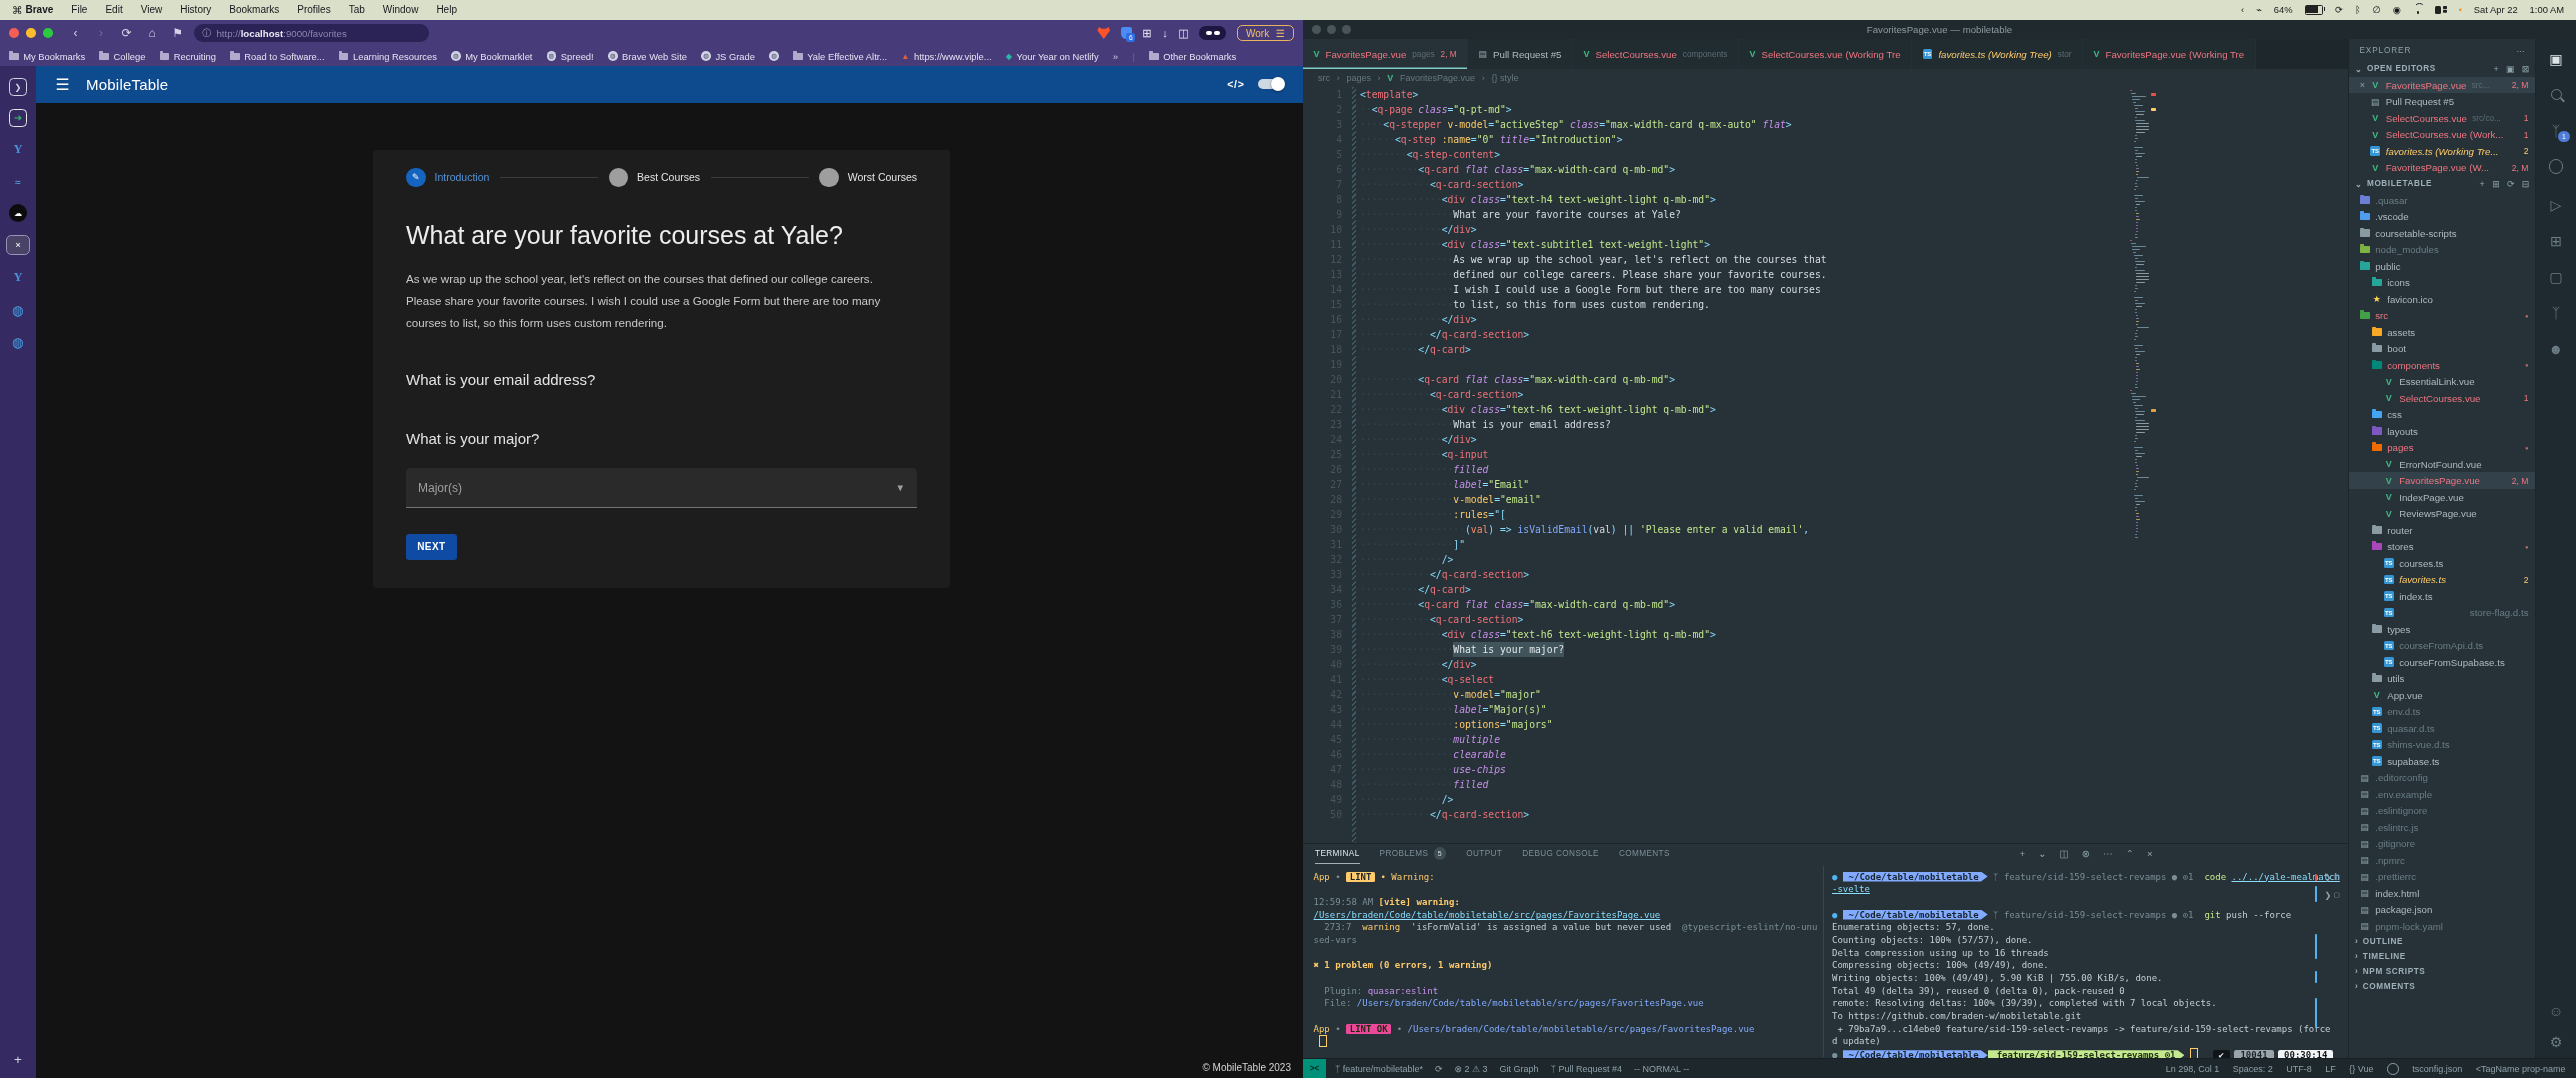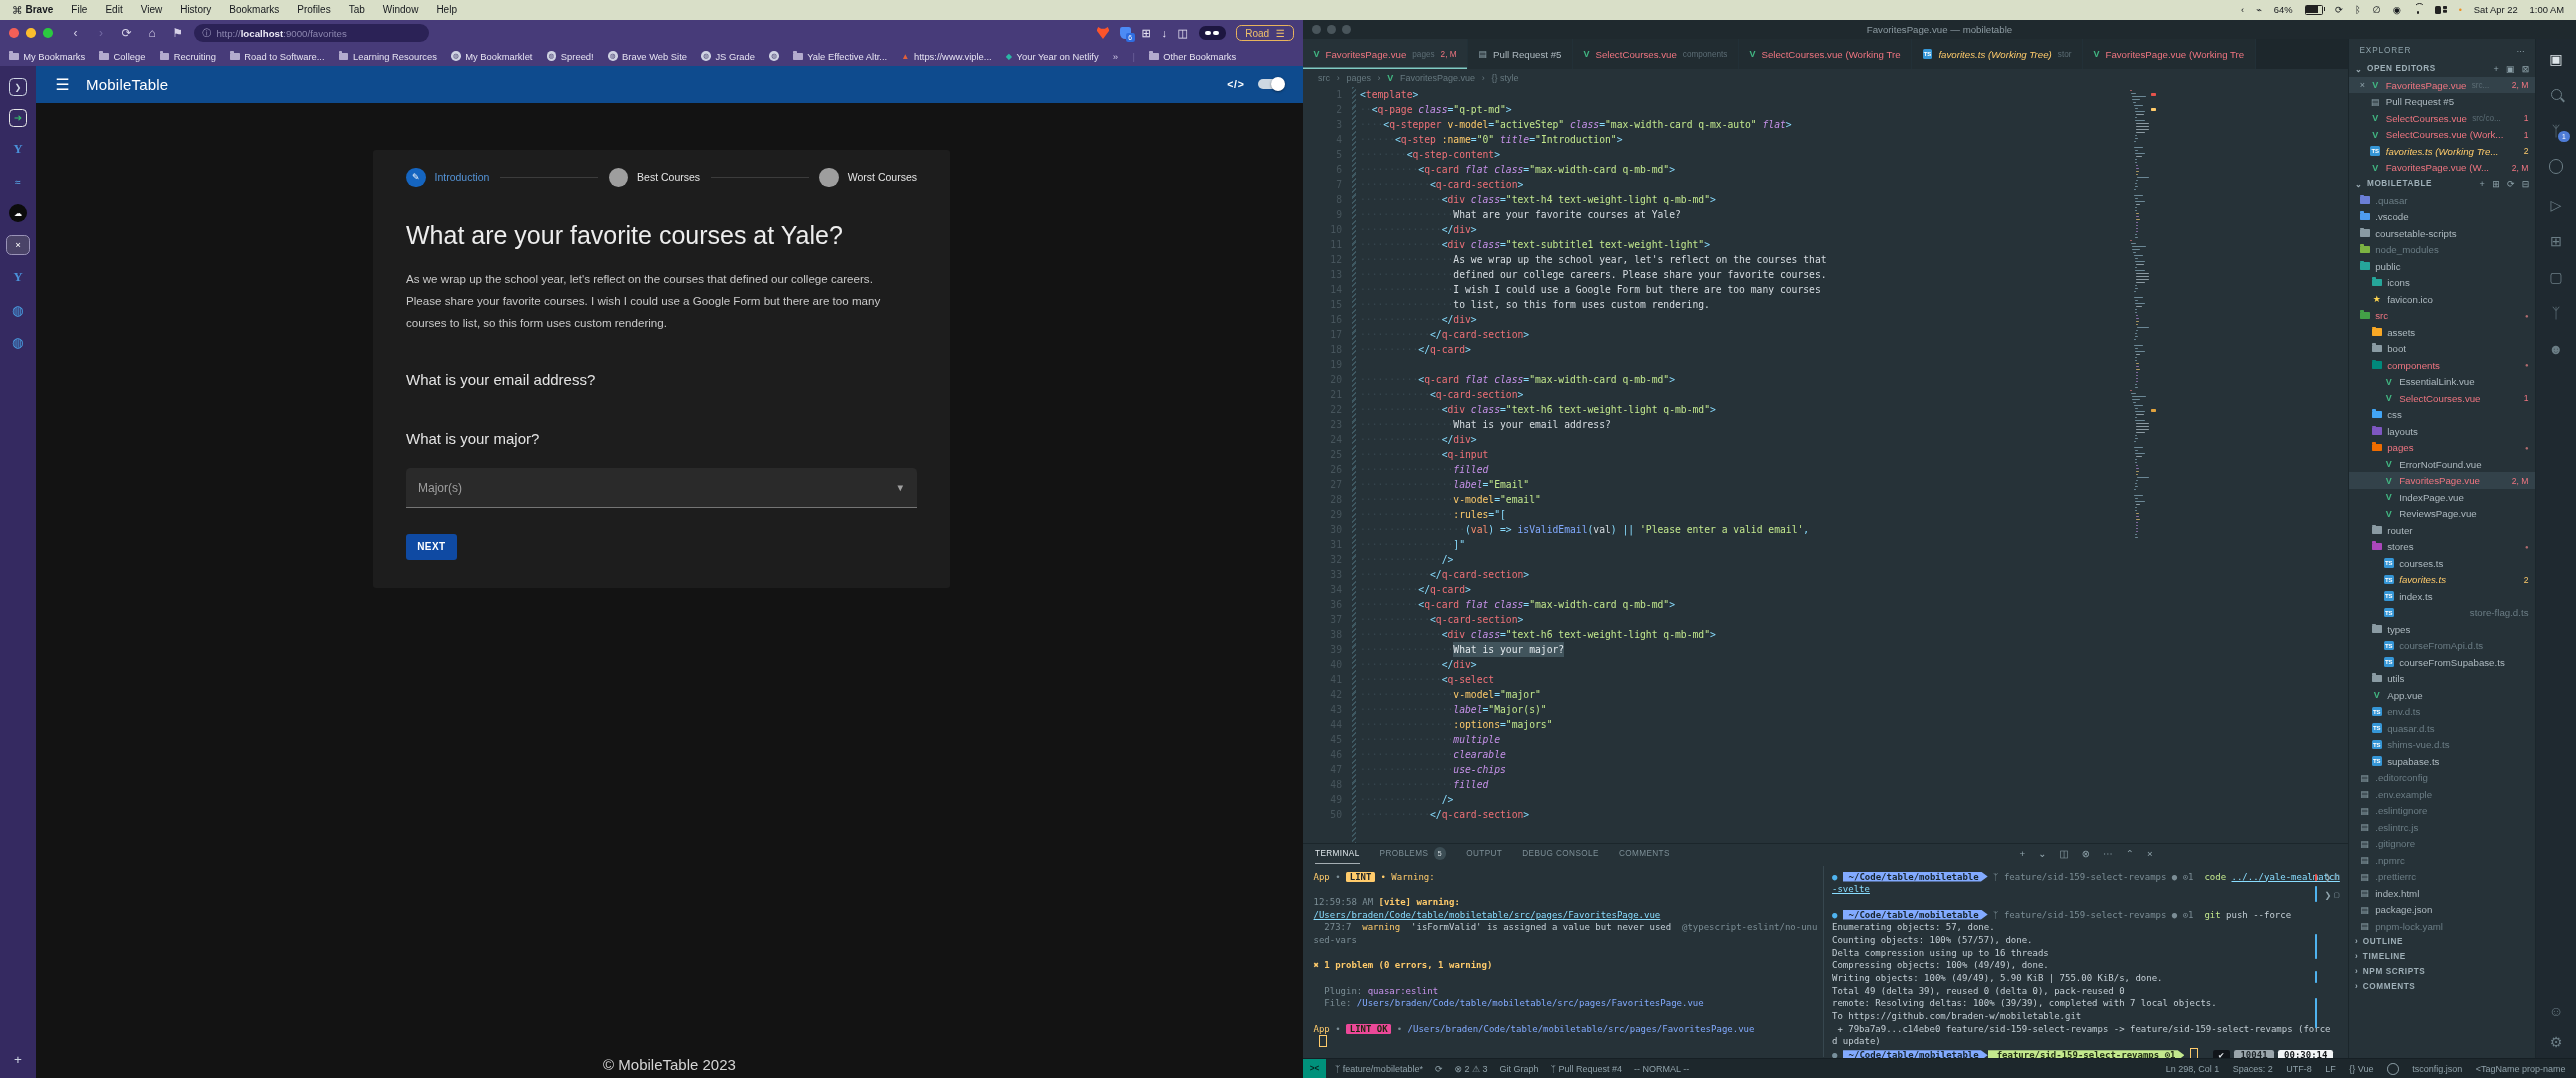--- a/index.html
+++ b/index.html
@@ -79,21 +79,21 @@
   .slabel.on{color:#5493d6;}
   .sline{flex:1;height:0.7px;background:#3c3c3c;margin:0 10.5px;}
   #form-title{margin:34px 0 0;font-size:25px;font-weight:300;color:#ededed;}
   #form-desc{margin:18px 0 0;width:497px;font-size:11.6px;line-height:22px;color:#c9c9c9;font-weight:300;}
   .qlabel{font-size:15px;font-weight:300;color:#e3e3e3;}
   #email-label{margin-top:37px;}
   #major-label{margin-top:42px;}
   .qfield{margin-top:21px;height:40px;background:#2a2a2a;border-radius:4.5px 4.5px 0 0;border-bottom:0.7px solid #757575;display:flex;align-items:center;padding:0 12px;color:#9f9f9f;font-size:12px;box-sizing:border-box;}
   .qcaret{margin-left:auto;font-size:9.7px;color:#9f9f9f;}
   #next-btn{margin-top:25.5px;background:#0f4aa3;color:#fff;border:none;border-radius:3px;padding:7.5px 11.2px;font-size:10px;font-weight:bold;letter-spacing:0.4px;font-family:"Liberation Sans",sans-serif;}
-  #pfooter{position:absolute;bottom:5.2px;left:0;right:0;text-align:center;color:#d5d5d5;font-size:15px;}
+  #pfooter{position:absolute;bottom:5.2px;left:0;right:12px;text-align:right;color:#d5d5d5;font-size:10px;}
   
   #vscode{position:absolute;left:1303px;top:19.5px;width:1273px;height:1059px;background:#263238;color:#b0bec5;}
   #titlebar{height:19.5px;background:#1f292e;display:flex;align-items:center;justify-content:center;position:relative;font-size:9.7px;color:#8d9ba2;}
   .tdots{position:absolute;left:9px;display:flex;gap:6px;}
   .tdot{width:9px;height:9px;border-radius:50%;background:#49555b;}
   #tabbar{height:30px;background:#1d272c;display:flex;align-items:stretch;}
   .tab{display:flex;align-items:center;gap:6px;padding:0 10.5px;border-right:0.7px solid #223037;background: #212c31;font-size:9.7px;white-space:nowrap;}
   .tab.active{background:#263238;box-shadow:inset 0 -1.5px 0 #80cbc4;}
   .tab .desc{font-size:8.2px;color:#5c6d75;}
   .tab .tbadge{font-size:8.2px;}
@@ -230,21 +230,21 @@
             <span class="sbadge">6</span>
           </span>
         <span class="bic">⊞</span>
         <span class="bic">↓</span>
         <span class="bic">◫</span>
         <span class="glasses">
             <i></i>
             <i></i>
           </span>
         <div id="errorbtn">
-          <span>Road</span>
+          <span>Work</span>
             <span>☰</span>
         </div>
       </div>
     </div>
     <div id="bookbar">
         <span class="bm">
           <span class="fold"></span>
           <span>My Bookmarks</span>
         </span>
         <span class="bm">

